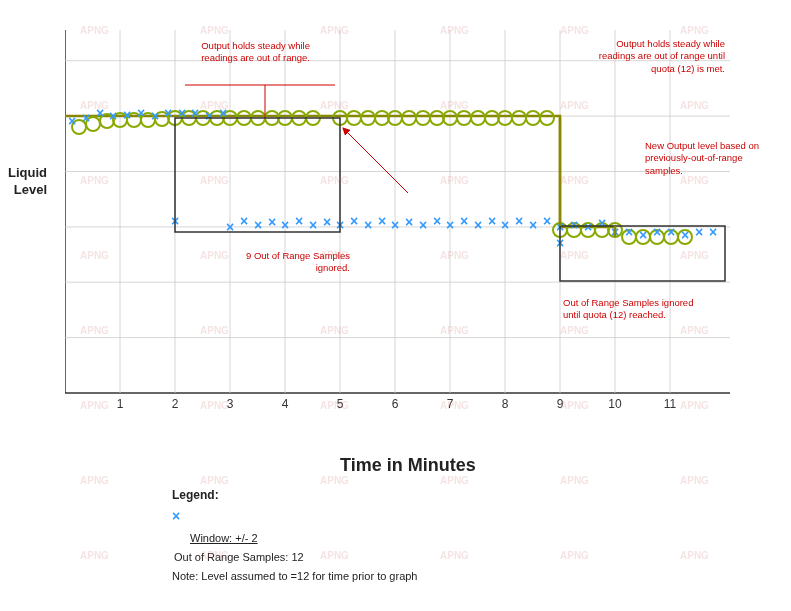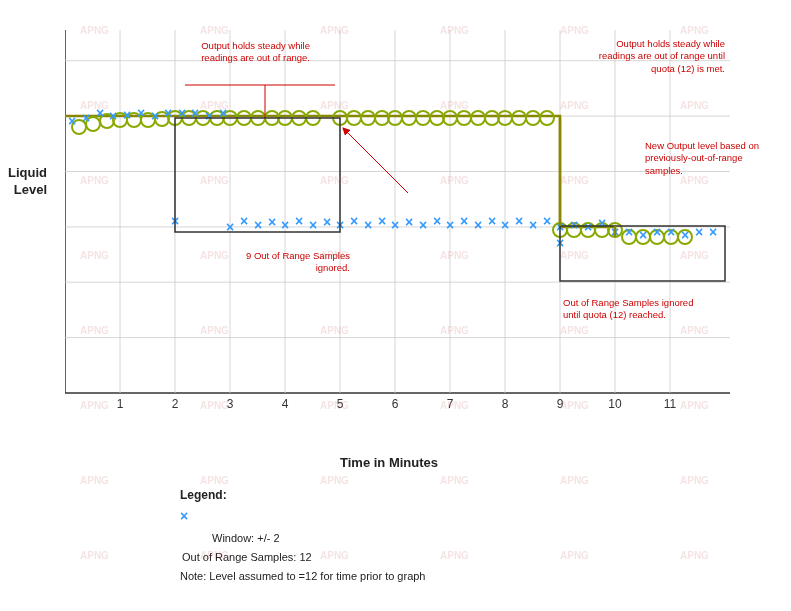--- a/index.html
+++ b/index.html
@@ -40,21 +40,21 @@
       font-weight: bold;
       color: #222;
       text-align: right;
       line-height: 1.3;
     }
 
     .x-axis-label {
       position: absolute;
       left: 340px;
       top: 445px;
-      font-size: 13px;
+      font-size: 18px;
       font-weight: bold;
       color: #222;
     }
 
     
     .plot-area {
       position: absolute;
       left: 65px;
       top: 20px;
       width: 680px;
@@ -64,21 +64,21 @@
     svg.chart-svg {
       position: absolute;
       top: 0; left: 0;
       width: 100%;
       height: 100%;
     }
 
     
     .legend {
       position: absolute;
-      left: 180px;
+      left: 172px;
       top: 475px;
       font-size: 11px;
       color: #222;
       line-height: 1.7;
     }
 
     .legend-title {
       font-weight: bold;
       font-size: 12px;
     }
@@ -371,18 +371,18 @@
 
   <div class="annotation" style="left:645px; top:130px; width:138px; text-align:left;">
     New Output level based on<br>previously-out-of-range<br>samples.
   </div>
 
   <div class="legend">
     <div class="legend-title">Legend:</div>
     <div class="legend-item">
       <span class="legend-x">×</span>
     </div>
-    <div style="margin-left:32px;">Window: +/- 2</div>
+    <div style="margin-left:18px;text-decoration:underline;">Window: +/- 2</div>
     <div style="margin-left:2px;">Out of Range Samples: 12</div>
     <div>Note: Level assumed to =12 for time prior to graph</div>
   </div>
 
 </div>
 
 </body></html>

